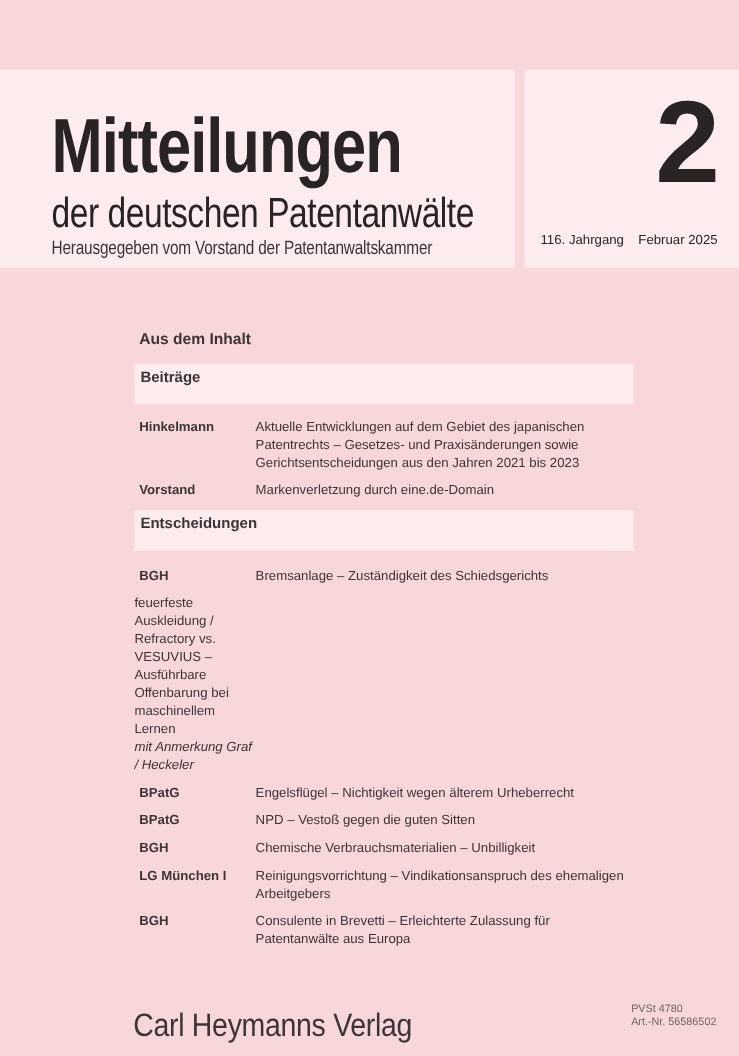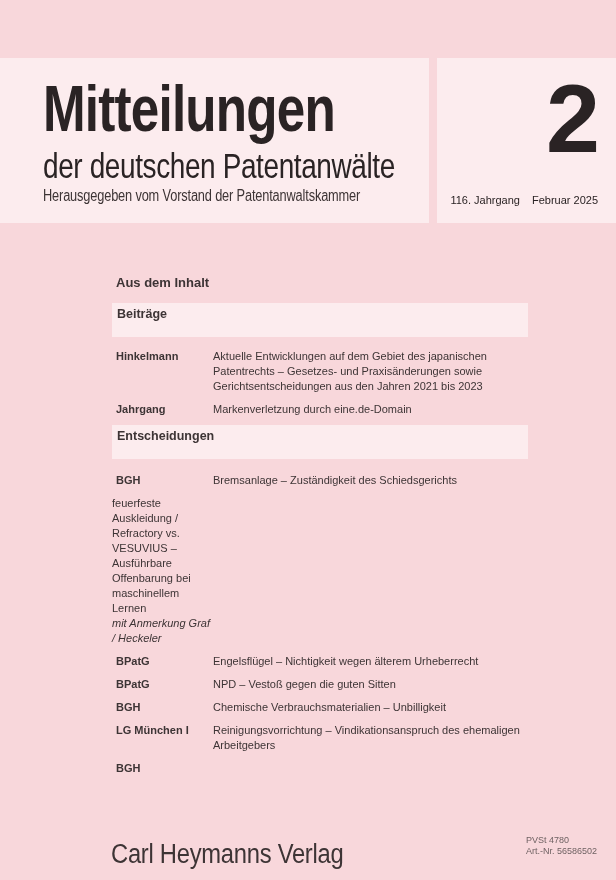--- a/index.html
+++ b/index.html
@@ -23,21 +23,21 @@
     background: var(--background);
     overflow: hidden;
   }
 
   
   .header-left {
     position: absolute; left: 0; top: 58px;
     width: 429px; height: 165px;
     background: var(--panel);
   }
-  .title-block { position: absolute; left: 43px; top: 18px; }
+  .title-block { position: absolute; left: 43px; top: 30px; }
   .journal-title {
     font-size: 64px; font-weight: bold; line-height: 1.05;
     color: var(--ink-strong); letter-spacing: -1px;
     transform: scaleX(0.80); transform-origin: left top;
     white-space: nowrap;
   }
   .journal-subtitle {
     font-size: 35px; font-weight: normal; line-height: 1.0;
     margin-top: 5px; color: var(--ink-strong); letter-spacing: -0.5px;
     transform: scaleX(0.80); transform-origin: left top;
@@ -128,21 +128,21 @@
   <div class="toc">
     <div class="toc-heading">Aus dem Inhalt</div>
 
     <div class="section-band band-beitraege">Beiträge</div>
 
     <div class="toc-row">
       <div class="toc-label">Hinkelmann</div>
       <div class="toc-text">Aktuelle Entwicklungen auf dem Gebiet des japanischen Patentrechts – Gesetzes- und Praxisänderungen sowie Gerichtsentscheidungen aus den Jahren 2021 bis 2023</div>
     </div>
     <div class="toc-row">
-      <div class="toc-label">Jahrgang</div>
+      <div class="toc-label">Vorstand</div>
       <div class="toc-text">Markenverletzung durch eine.de-Domain</div>
     </div>
 
     <div class="section-band band-entscheidungen">Entscheidungen</div>
 
     <div class="toc-row">
       <div class="toc-label">BGH</div>
       <div class="toc-text">Bremsanlage – Zuständigkeit des Schiedsgerichts</div>
     </div>
     <div class="toc-row">
@@ -162,20 +162,21 @@
     <div class="toc-row">
       <div class="toc-label">BGH</div>
       <div class="toc-text">Chemische Verbrauchsmaterialien – Unbilligkeit</div>
     </div>
     <div class="toc-row">
       <div class="toc-label">LG München I</div>
       <div class="toc-text">Reinigungsvorrichtung – Vindikationsanspruch des ehemaligen Arbeitgebers</div>
     </div>
     <div class="toc-row">
       <div class="toc-label">BGH</div>
+      <div class="toc-text">Consulente in Brevetti – Erleichterte Zulassung für Patentanwälte aus Europa</div>
     </div>
   </div>
 
   <div class="publisher">Carl Heymanns Verlag</div>
   <div class="footer-codes">
     <div>PVSt 4780</div>
     <div>Art.-Nr. 56586502</div>
   </div>
 
 </div>

